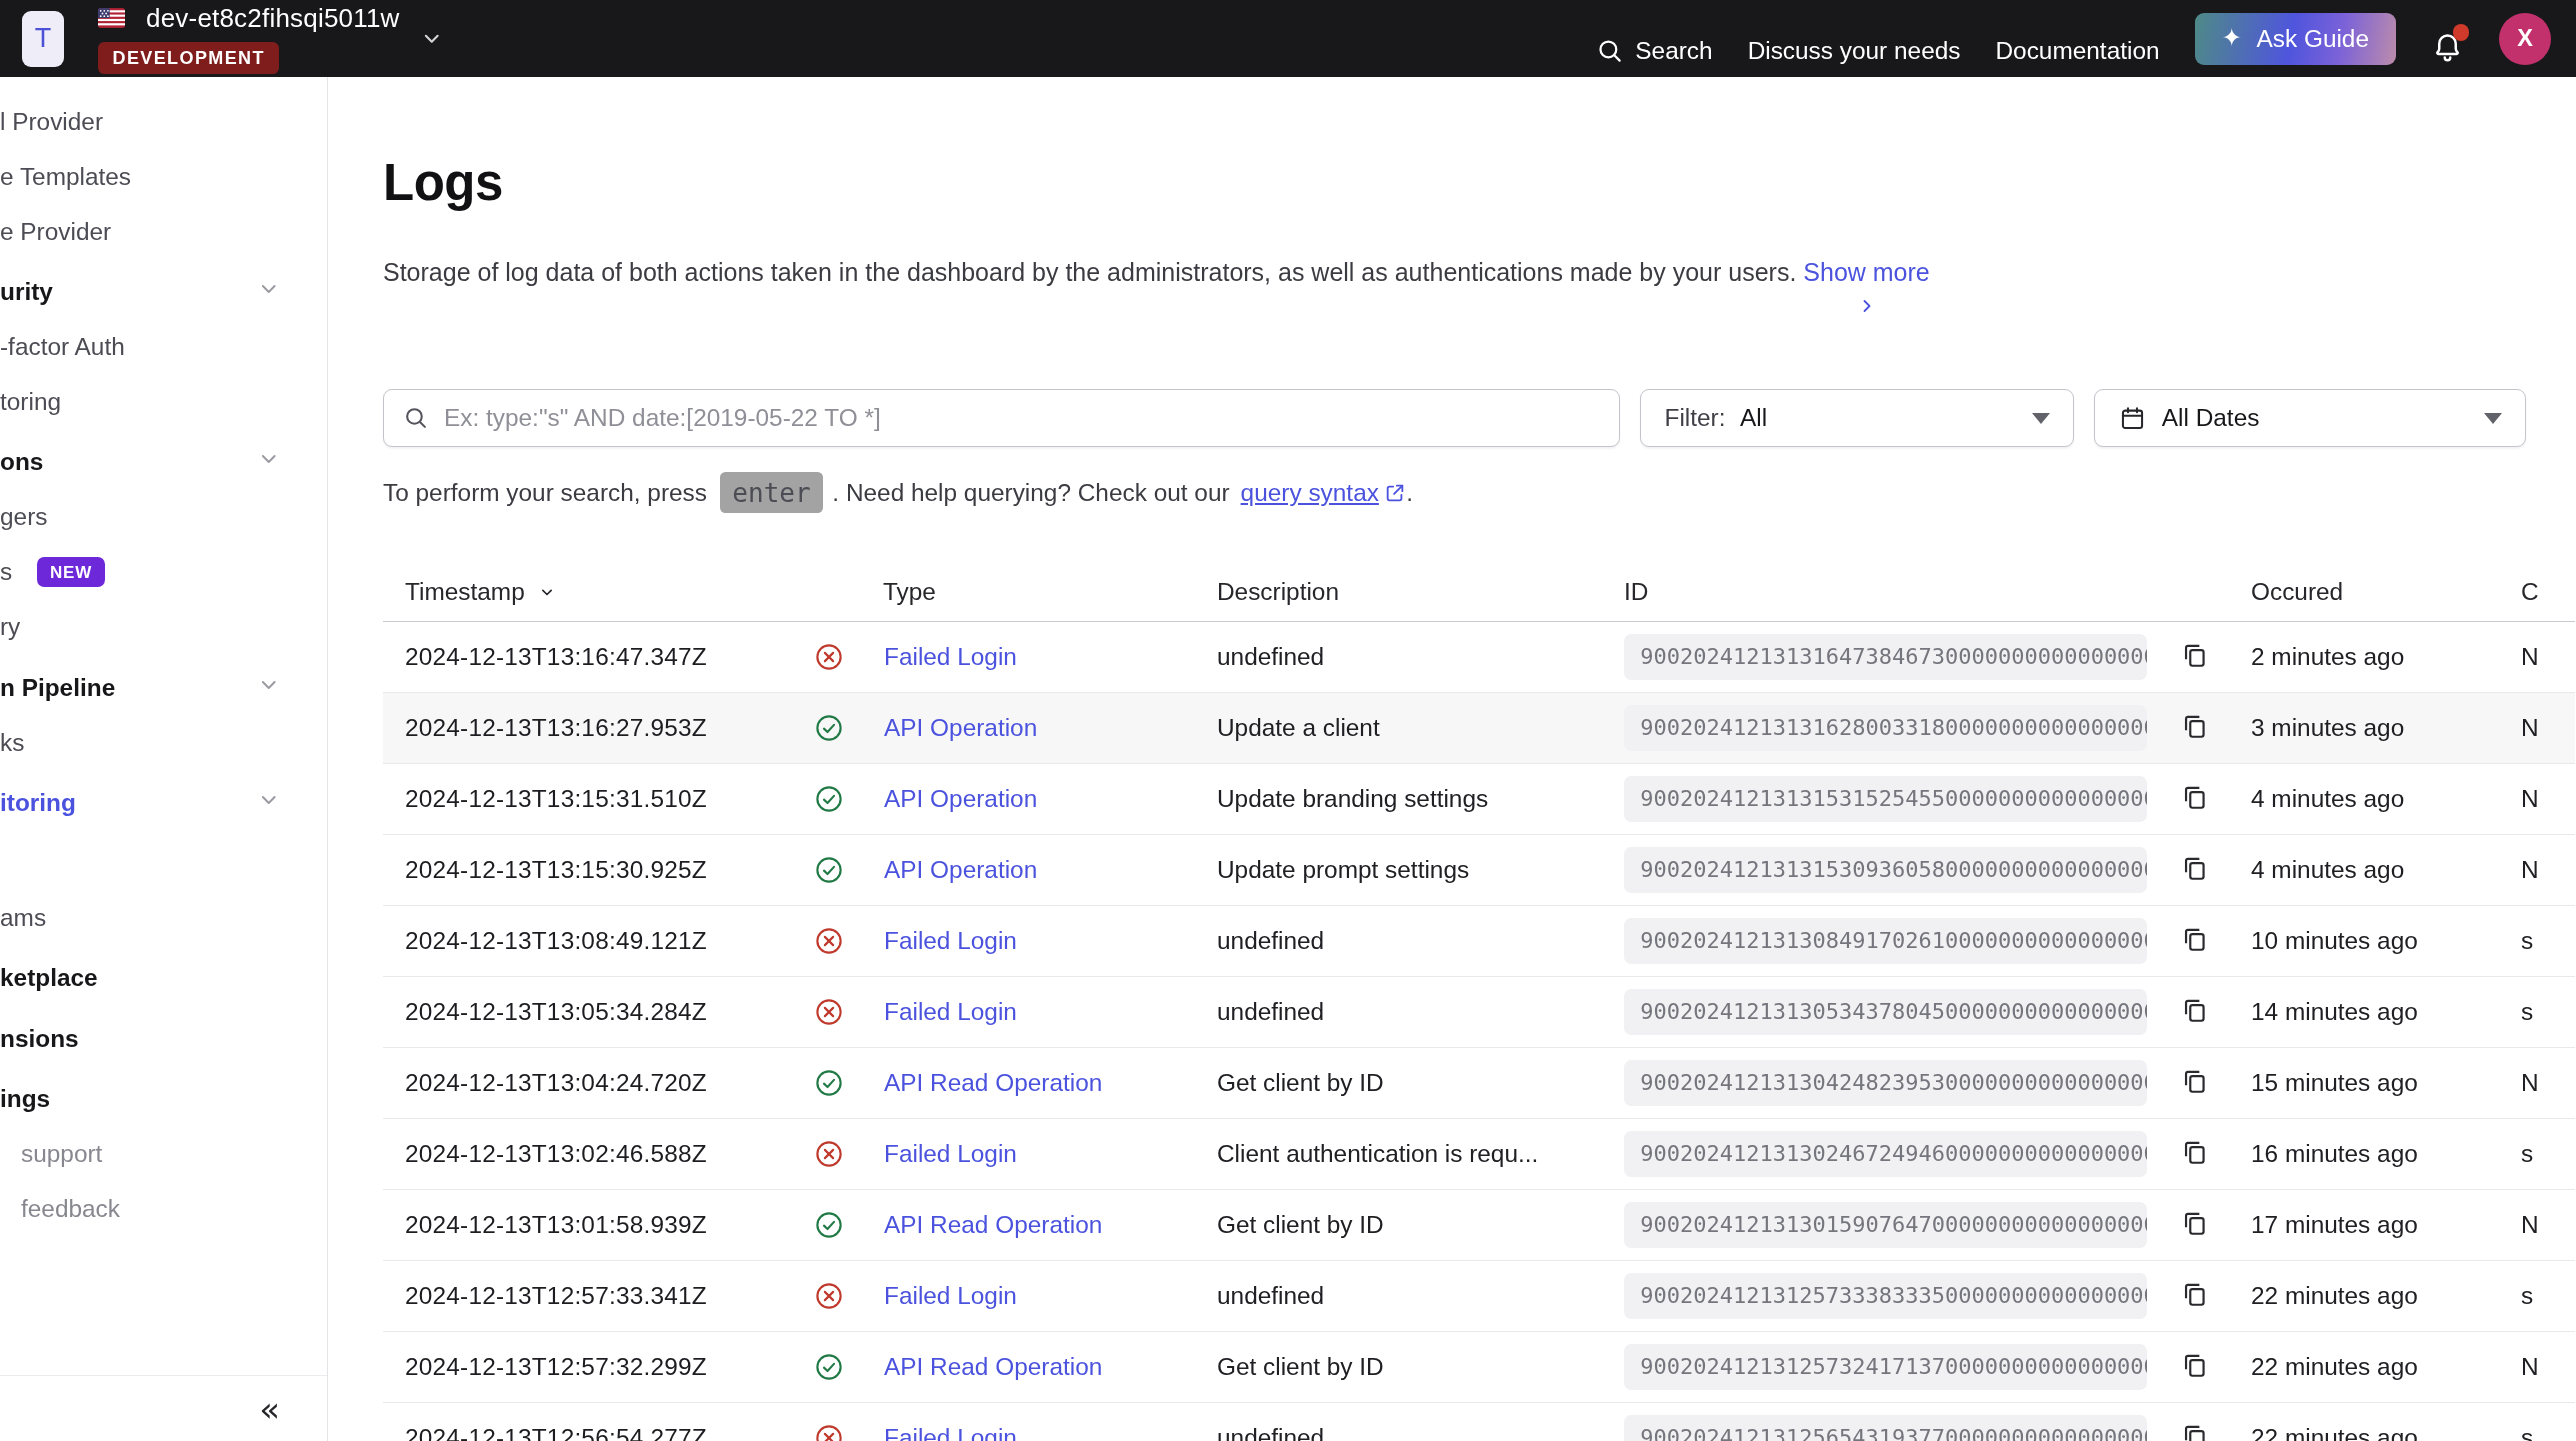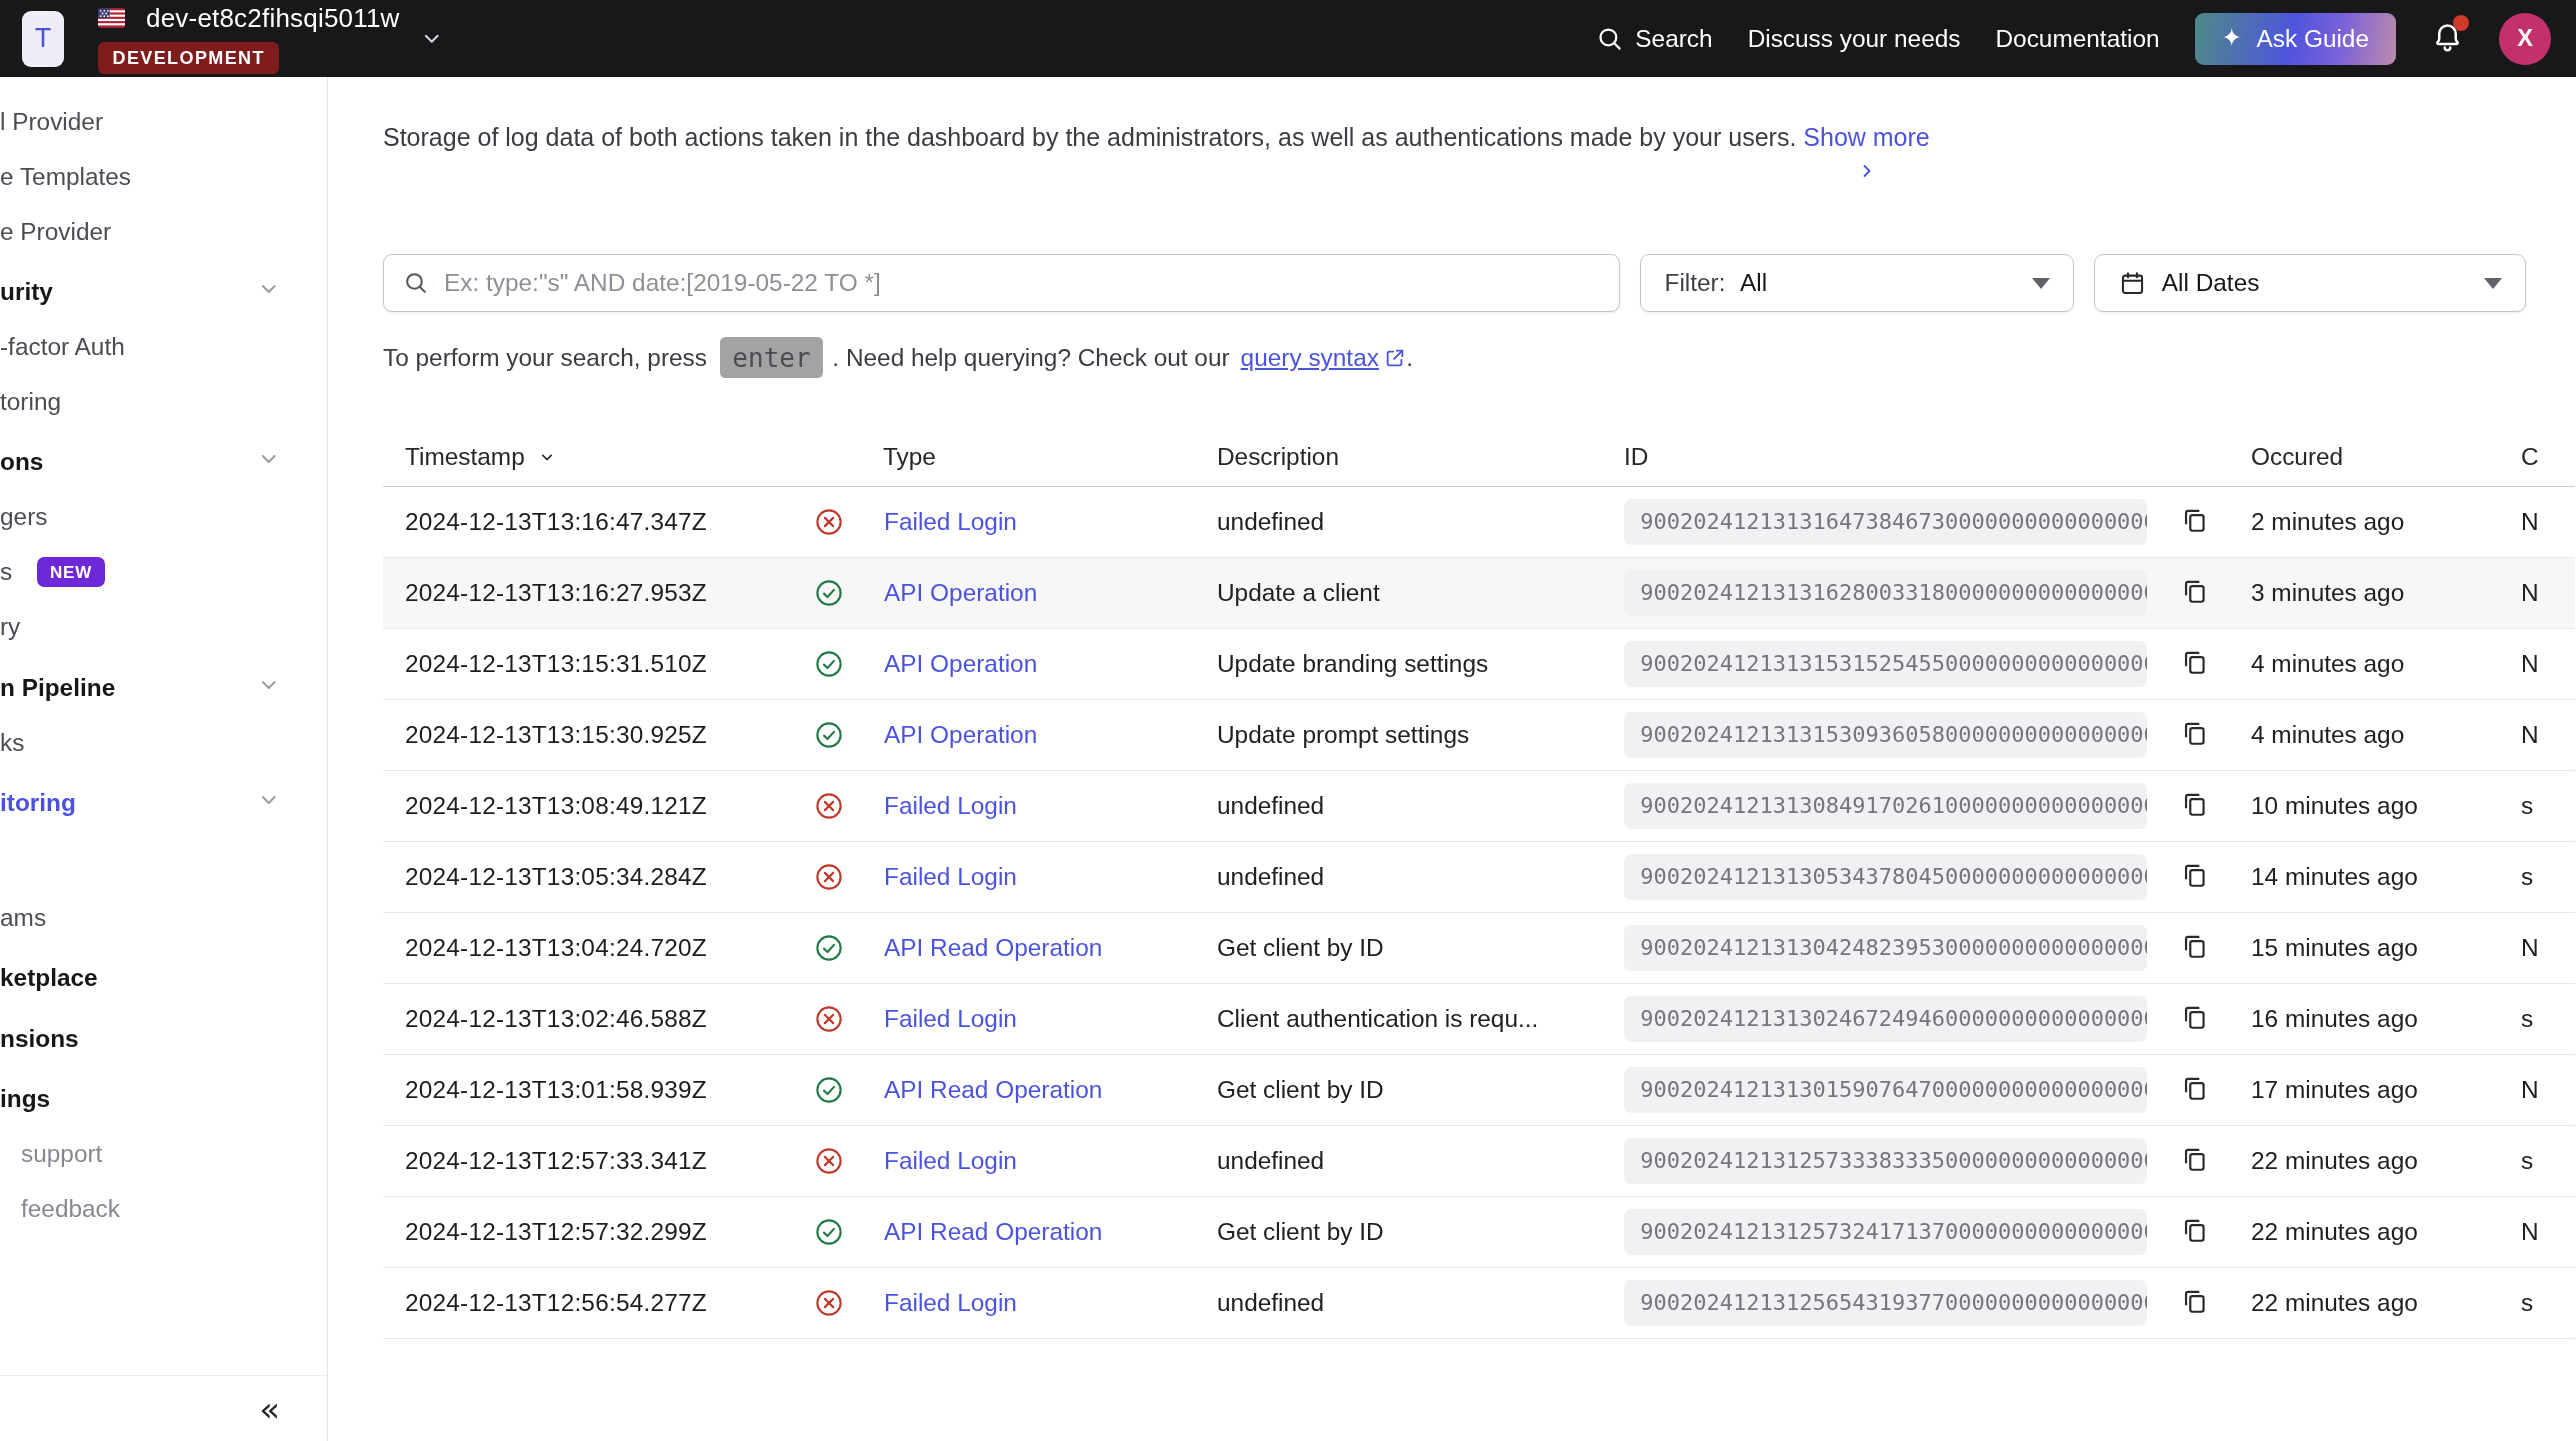--- a/index.html
+++ b/index.html
@@ -14,21 +14,21 @@
     color: #4d51d8; font-size: 27px; font-weight: 500; }
   .tenant-block { margin-left: 34px; display: flex; flex-direction: column; }
   .tenant-top { display: flex; align-items: center; gap: 21px; }
   .flag { border-radius: 2.7px; overflow: hidden; display: block; }
   .tenant-name { color: #fff; font-size: 26px; font-weight: 500; letter-spacing: 0.2px; }
   .env-badge { margin-top: 8.1px; align-self: flex-start; background: #7f1d1d; color: #fff;
     font-size: 18px; font-weight: 700; letter-spacing: 1.4px; padding: 7.2px 14.5px;
     border-radius: 6.3px; line-height: 1; text-align: center; }
   .tenant-chevron { margin-left: 20px; align-self: center; }
   .topbar-spacer { flex: 1; }
-  .topbar-right { display: flex; align-items: center; gap: 35px; }
+  .topbar-right { display: flex; align-items: flex-end; gap: 35px; }
   .topbar-link { display: flex; align-items: center; gap: 12.7px; color: #fff;
     font-size: 24.4px; cursor: pointer; }
   .ask-guide { display: flex; align-items: center; gap: 14.5px; height: 52px; padding: 0 27px;
     border-radius: 9px; color: #fff; font-size: 24.4px; font-weight: 500; cursor: pointer; border: none;
     background: linear-gradient(100deg, #4e8a87 0%, #4f55dd 48%, #7b62d8 72%, #bc8cab 100%); }
   .sparkle { font-size: 24.4px; line-height: 1; }
   .bell-wrap { position: relative; cursor: pointer; display: flex; }
   .bell-dot { position: absolute; top: -7.2px; right: -5.4px; width: 16.3px; height: 16.3px;
     border-radius: 50%; background: #d03a2a; }
   .avatar { width: 52px; height: 52px; border-radius: 50%; background: #c2316b; color: #fff;
@@ -256,20 +256,21 @@
         <li class="side-item muted">
           <span>feedback</span>
         </li>
       </ul>
     <div class="sidebar-footer">
       <button class="collapse-btn">«</button>
     </div>
   </aside>
 
   <main class="main">
+    <h1 class="page-title">Logs</h1>
     <p class="page-desc">
       <span>Storage of log data of both actions taken in the dashboard by the administrators, as well as authentications made by your users.</span>
       <a class="show-more">
         <span>Show more</span>
         <svg width="20" height="20" viewBox="0 0 24 24" fill="none" stroke="#4b53de" stroke-width="2.2" stroke-linecap="round" stroke-linejoin="round">
             <polyline points="9 6 15 12 9 18"></polyline>
           </svg>
       </a>
     </p>
 

